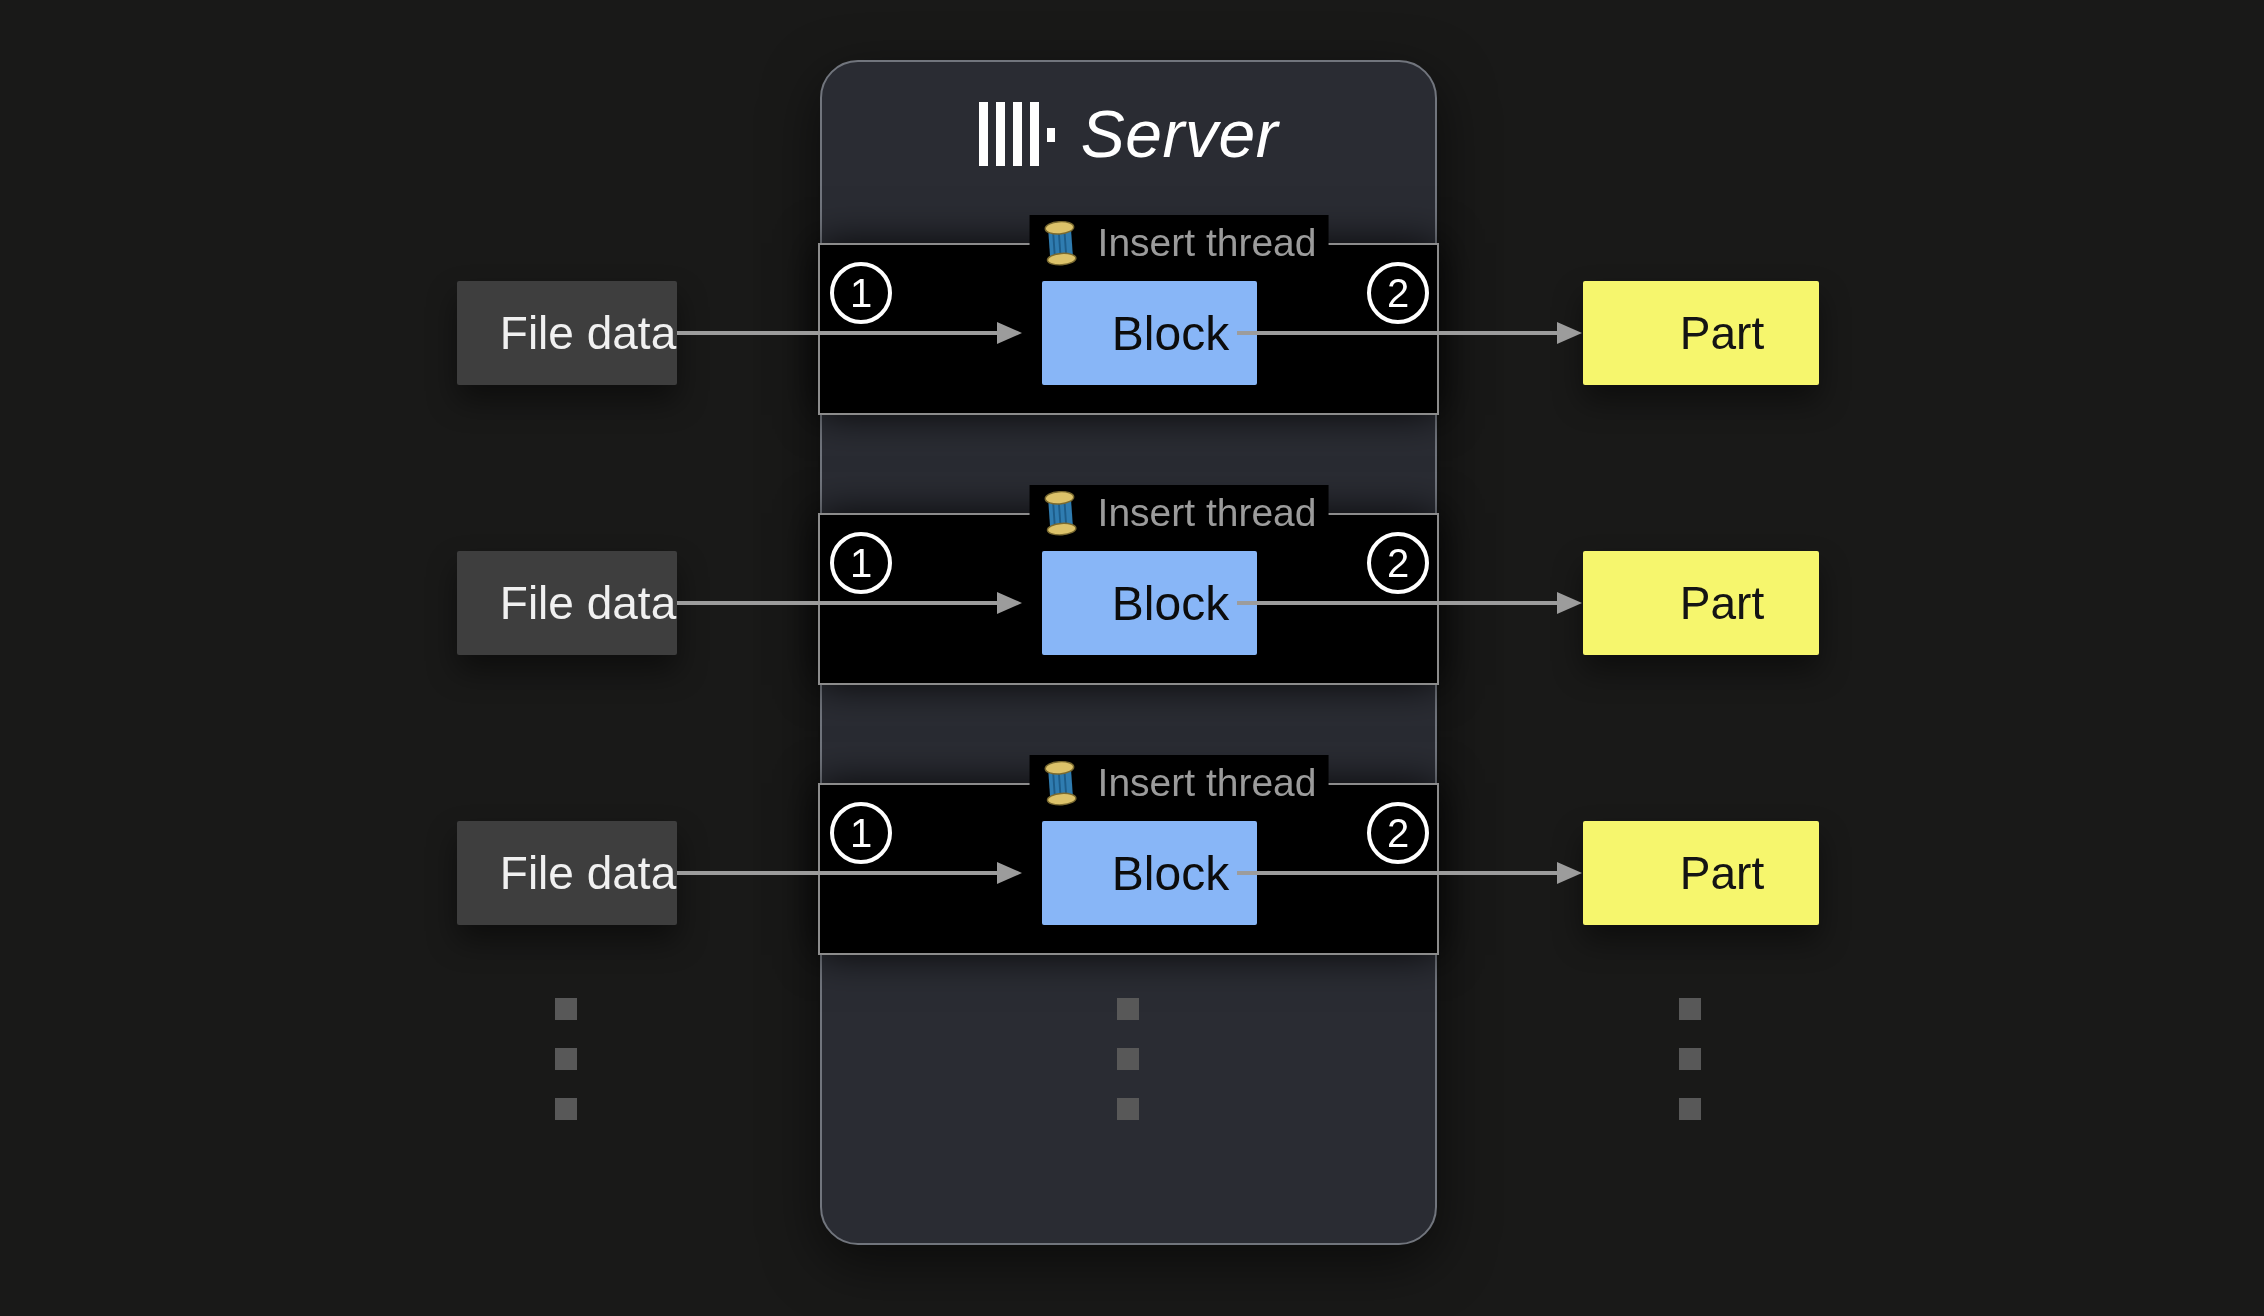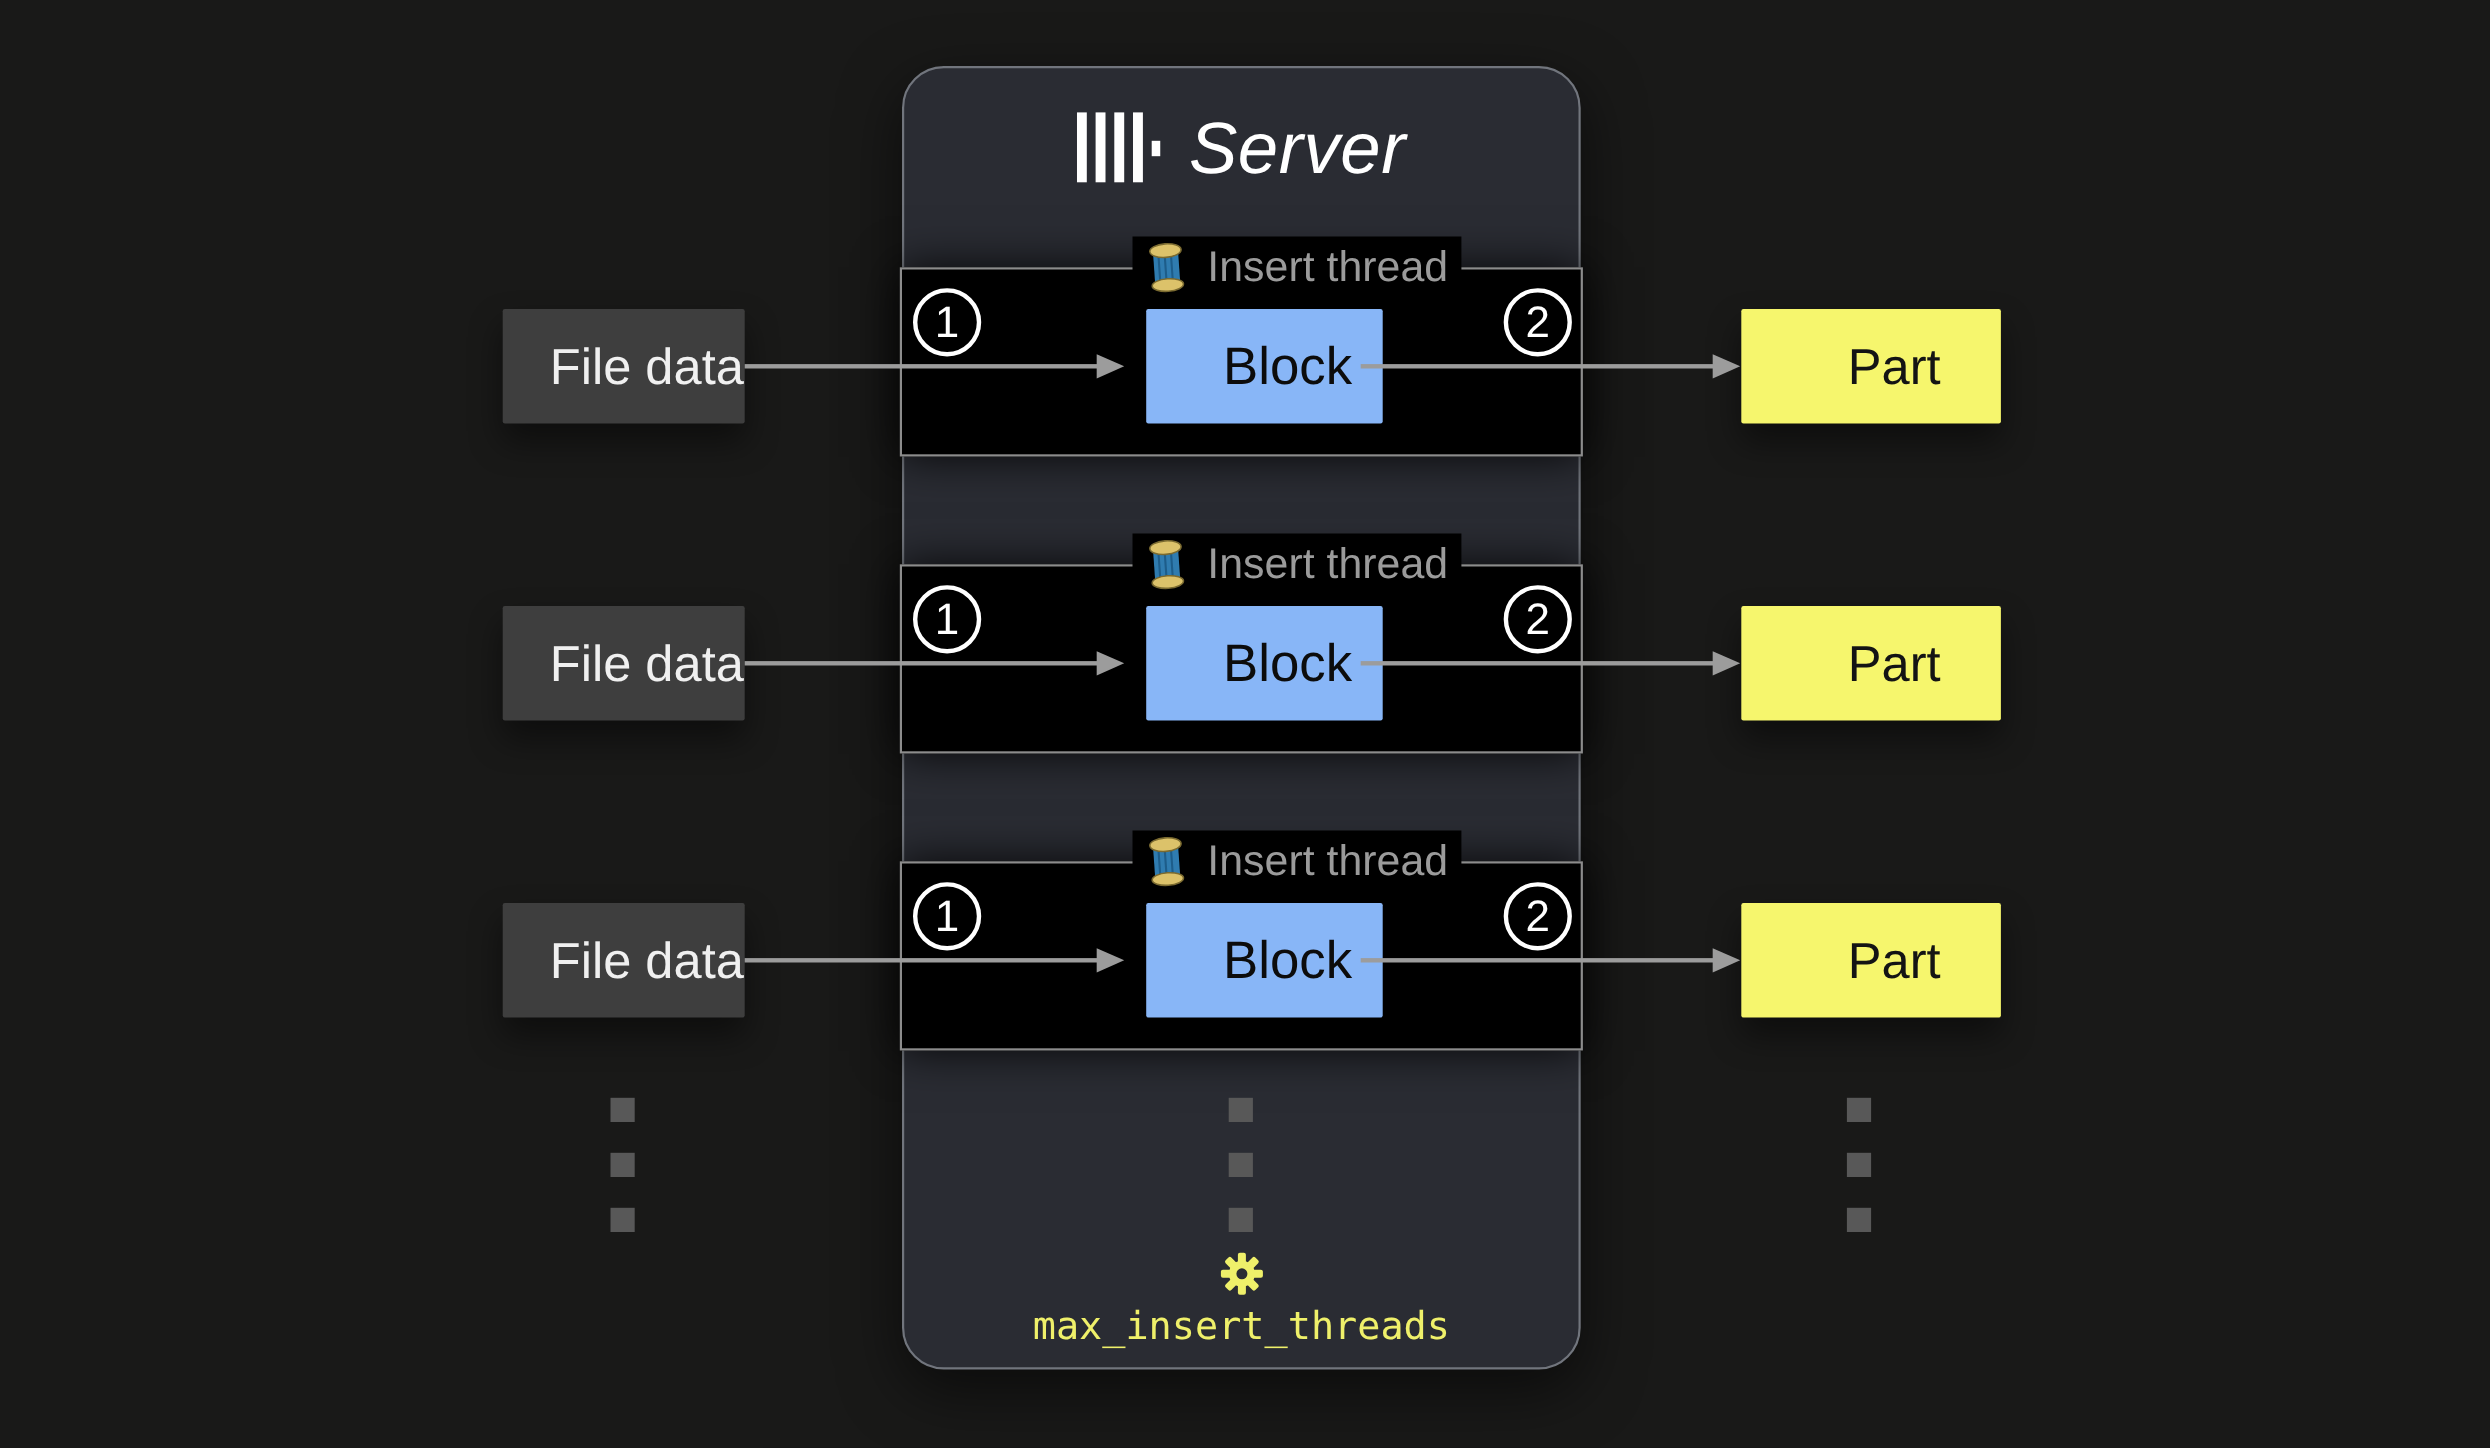--- a/index.html
+++ b/index.html
@@ -201,35 +201,14 @@
     <div class="dot"></div>
     <div class="dot"></div>
     <div class="dot"></div>
   </div>
   <div class="dots-col dots-right">
     <div class="dot"></div>
     <div class="dot"></div>
     <div class="dot"></div>
   </div>
 
-  <div class="panel-footer">
-    <div class="gear-wrap">
-      <svg width="40" height="40" viewBox="0 0 44 44">
-        <g fill="#eff06a">
-          <g>
-            <rect x="18" y="1" width="8" height="11" rx="2"></rect>
-            <rect x="18" y="1" width="8" height="11" rx="2" transform="rotate(45 22 22)"></rect>
-            <rect x="18" y="1" width="8" height="11" rx="2" transform="rotate(90 22 22)"></rect>
-            <rect x="18" y="1" width="8" height="11" rx="2" transform="rotate(135 22 22)"></rect>
-            <rect x="18" y="1" width="8" height="11" rx="2" transform="rotate(180 22 22)"></rect>
-            <rect x="18" y="1" width="8" height="11" rx="2" transform="rotate(225 22 22)"></rect>
-            <rect x="18" y="1" width="8" height="11" rx="2" transform="rotate(270 22 22)"></rect>
-            <rect x="18" y="1" width="8" height="11" rx="2" transform="rotate(315 22 22)"></rect>
-          </g>
-          <circle cx="22" cy="22" r="13"></circle>
-        </g>
-        <circle cx="22" cy="22" r="5.5" fill="#2a2c33"></circle>
-      </svg>
-    </div>
-    <div class="setting-label">max_insert_threads</div>
-  </div>
 
 </div>
 
 </body></html>

